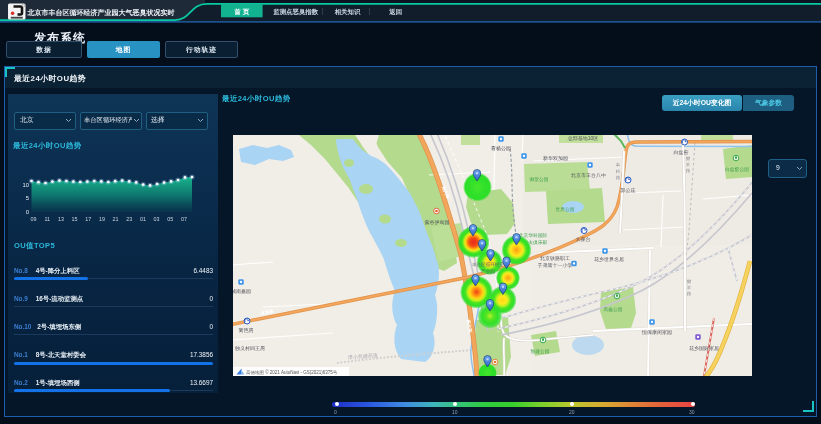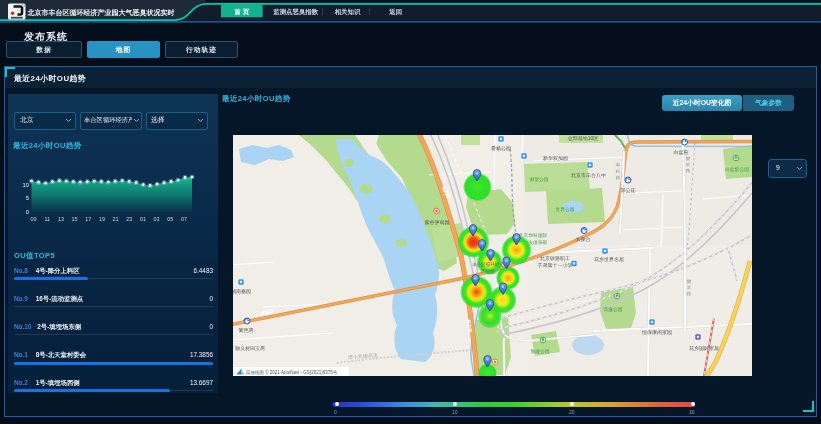--- a/index.html
+++ b/index.html
@@ -25,21 +25,21 @@
   <text x="27.5" y="14.6" font-size="7" font-weight="bold" fill="#eef3f8" letter-spacing="0">北京市丰台区循环经济产业园大气恶臭状况实时</text>
   <rect x="221" y="3.9" width="41.6" height="13.4" fill="#12b291"></rect>
   <text x="241.8" y="13.6" font-size="6.6" font-weight="bold" fill="#ffffff" text-anchor="middle">首 页</text>
   <text x="295.7" y="13.6" font-size="6.4" font-weight="bold" fill="#cdd8e4" text-anchor="middle">监测点恶臭指数</text>
   <text x="322.3" y="13.2" font-size="6.5" fill="#45566b" text-anchor="middle">|</text>
   <text x="347.5" y="13.6" font-size="6.4" font-weight="bold" fill="#cdd8e4" text-anchor="middle">相关知识</text>
   <text x="369.6" y="13.2" font-size="6.5" fill="#45566b" text-anchor="middle">|</text>
   <text x="395.7" y="13.6" font-size="6.4" font-weight="bold" fill="#cdd8e4" text-anchor="middle">返回</text>
 </svg>
 
-<div class="abs" style="left:24px;top:30px;color:#e9eff6;font-size:10px;font-weight:bold;letter-spacing:1px;">发布系统</div>
+<div class="abs" style="left:34px;top:30px;color:#e9eff6;font-size:12px;font-weight:bold;letter-spacing:1px;">发布系统</div>
 <div class="abs" style="left:6px;top:41px;width:76px;height:17px;background:#0b1f33;border:1px solid #31506d;border-radius:2px;box-sizing:border-box;color:#dde8f1;font-size:6.8px;font-weight:bold;text-align:center;line-height:15px;letter-spacing:1px;">数据</div>
 <div class="abs" style="left:87px;top:41px;width:73px;height:17px;background:#2892c3;border-radius:2px;color:#fff;font-size:6.8px;font-weight:bold;text-align:center;line-height:17px;letter-spacing:1px;">地图</div>
 <div class="abs" style="left:165px;top:41px;width:73px;height:17px;background:#0b1f33;border:1px solid #31506d;border-radius:2px;box-sizing:border-box;color:#dde8f1;font-size:6.8px;font-weight:bold;text-align:center;line-height:15px;letter-spacing:1px;">行动轨迹</div>
 
 <div class="abs" style="left:4px;top:66px;width:813px;height:351px;border:1px solid #1d5fae;background:#041628;box-sizing:border-box;"></div>
 <div class="abs" style="left:5px;top:67px;width:811px;height:21px;background:#0b2235;"></div>
 <div class="abs" style="left:14px;top:72.5px;color:#f1f6fa;font-size:7.8px;font-weight:bold;letter-spacing:.5px;">最近24小时OU趋势</div>
 <div class="abs" style="left:5px;top:67px;width:10px;height:2px;background:#19c3c3;"></div>
 <div class="abs" style="left:5px;top:67px;width:2px;height:10px;background:#19c3c3;"></div>
 
@@ -136,21 +136,21 @@
         <text x="101.9" y="220.5">19</text>
         <text x="115.6" y="220.5">21</text>
         <text x="129.3" y="220.5">23</text>
         <text x="142.9" y="220.5">01</text>
         <text x="156.6" y="220.5">03</text>
         <text x="170.3" y="220.5">05</text>
         <text x="184.0" y="220.5">07</text>
       </g>
 </svg>
 
-<div class="abs lbl" style="left:14px;top:251px;">OU值TOP5</div>
+<div class="abs lbl" style="left:14px;top:241px;">OU值TOP5</div>
 
 <div class="abs" style="left:14px;top:266.5px;width:200px;height:8px;font-size:6.4px;">
   <span style="color:#3c7fd0;font-weight:bold;">No.8</span>
   <span style="color:#e8eff6;margin-left:6px;font-weight:bold;">4号-降分上料区</span>
   <span style="color:#f0f5fa;position:absolute;right:1px;">6.4483</span>
 </div>
 <div class="abs" style="left:14px;top:278.3px;width:199px;height:1.2px;background:#1b3a5e;"></div>
 <div class="abs" style="left:14px;top:277.4px;width:74px;height:2.9px;background:#1472e8;border-radius:2px;"></div>
 
 <div class="abs" style="left:14px;top:294.5px;width:200px;height:8px;font-size:6.4px;">

